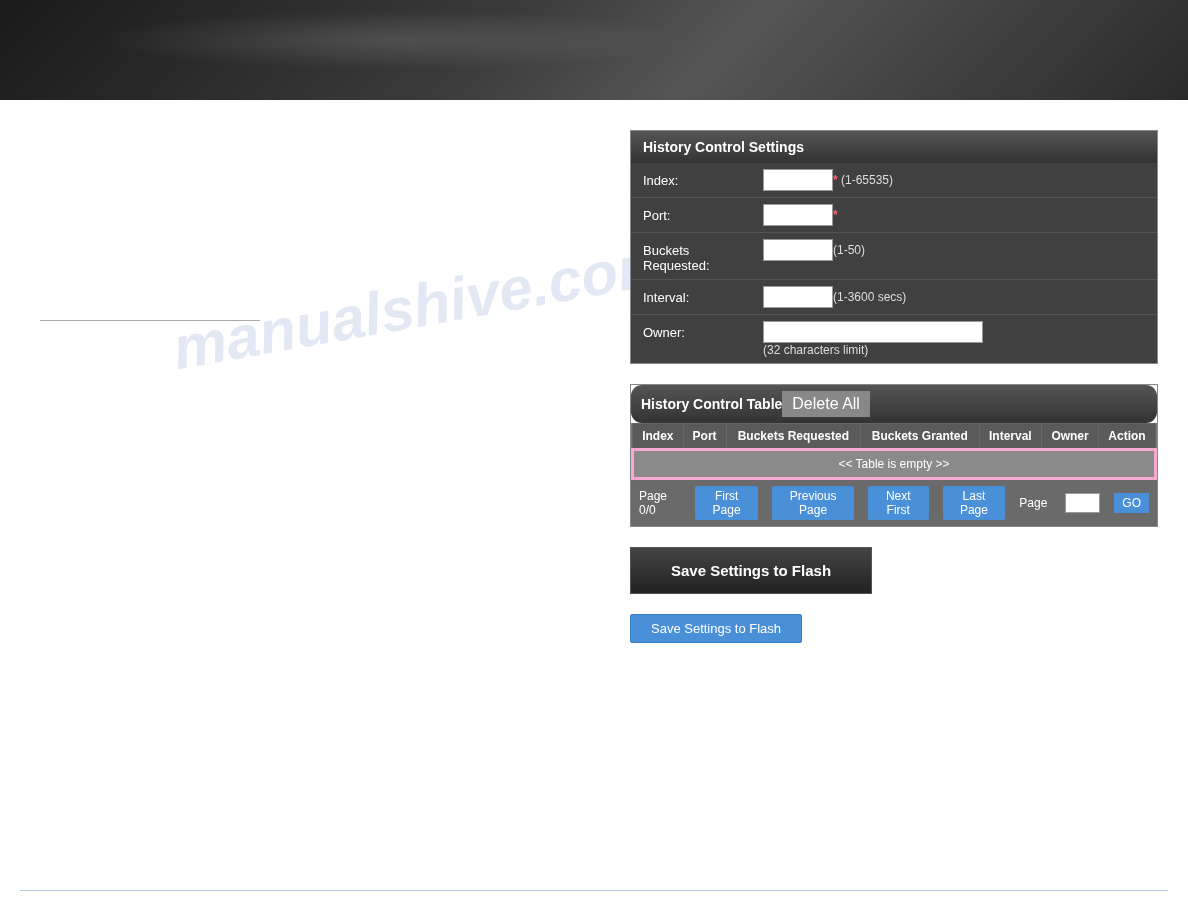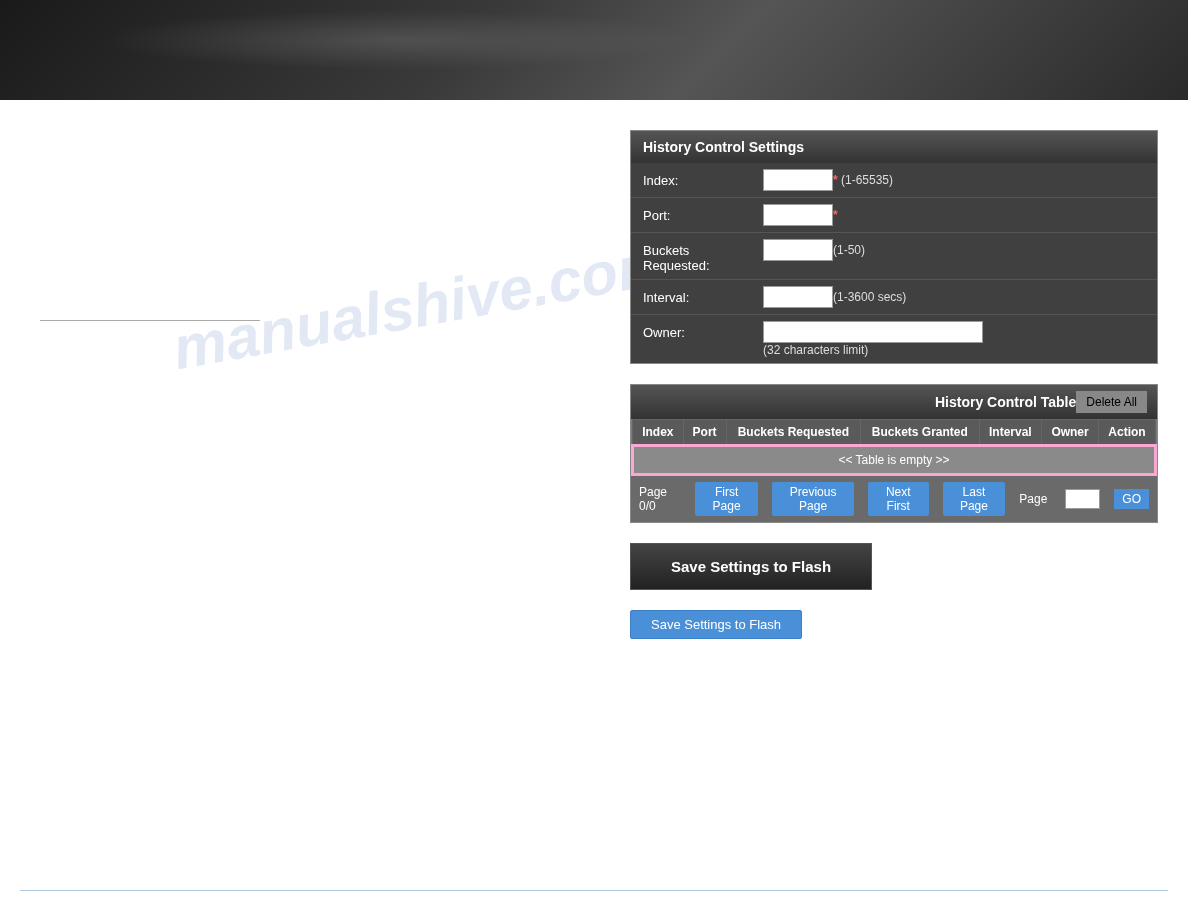--- a/index.html
+++ b/index.html
@@ -137,39 +137,40 @@
     }
 
     
     .table-box {
       border: 1px solid #888;
       margin-bottom: 20px;
     }
 
     .table-header-row {
       display: flex;
-      justify-content: flex-end;
+      justify-content: flex-start;
       align-items: center;
       background: linear-gradient(to bottom, #555, #333);
       padding: 6px 10px;
+      border-radius: 11px;
     }
 
     .table-title {
       color: #fff;
       font-weight: bold;
       font-size: 14px;
     }
 
     .delete-all-btn {
       background: #888;
-      color: #000000;
+      color: #ffffff;
       border: none;
       padding: 4px 10px;
       cursor: pointer;
-      font-size: 12px;
+      font-size: 16px;
     }
 
     .data-table {
       width: 100%;
       border-collapse: collapse;
       background: #7a7a7a;
     }
 
     .data-table th {
       background: #5a5a5a;

